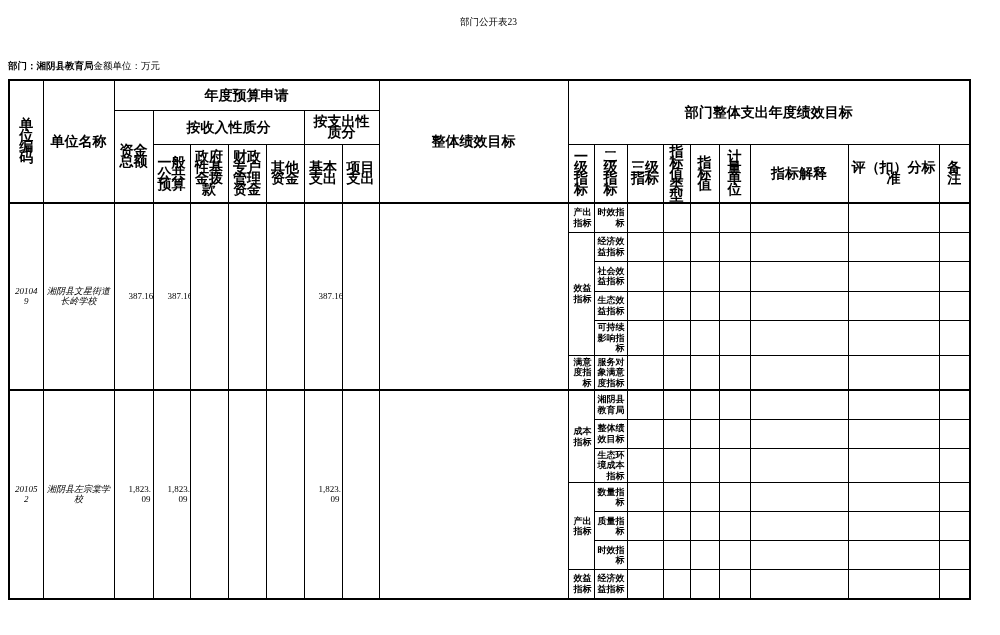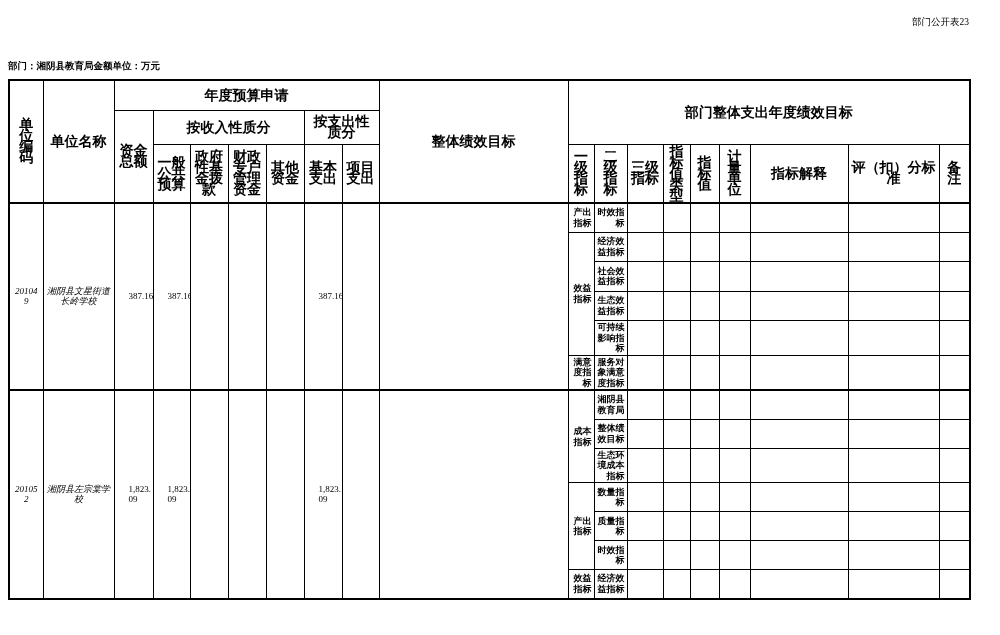--- a/index.html
+++ b/index.html
@@ -5,52 +5,52 @@
   * { box-sizing: border-box; }
   html,body { margin:0; padding:0; background:#fff; }
   body {
     width:1000px; height:635px; overflow:hidden;
     font-family:"Liberation Serif","DejaVu Serif",serif;
     color:#000;
   }
   .page { position:relative; width:1000px; height:635px; }
   .content { position:absolute; left:8px; top:0; width:961px; }
   .doc-label {
-    margin-top:16px; text-align:right; font-size:9.5px; line-height:12px;
+    margin-top:16px; text-align:center; font-size:9.5px; line-height:12px;
   }
   .title {
     margin:12px 0 0 0; text-align:center; font-size:17px; font-weight:bold;
     letter-spacing:1.5px; line-height:20px;
   }
   .meta-row {
     margin-top:32px; display:flex; justify-content:flex-start;
     align-items:flex-end; font-size:9.5px; line-height:13px;
   }
   .meta-left { font-weight:bold; }
-  .meta-right { font-weight:bold; }
+  .meta-right { font-weight:normal; }
   table.grid {
     margin-top:6px; border-collapse:collapse; table-layout:fixed;
     width:961px; border:2px solid #000;
   }
   tbody.blk { border-top:2px solid #000; }
   .grid th, .grid td {
     border:1px solid #000; overflow:hidden; vertical-align:middle;
   }
   .grid th {
     font-size:14px; font-weight:bold; text-align:center;
     line-height:11px; padding:1px 3px;
   }
   .grid td {
     font-size:9px; line-height:10.5px; padding:1px 2px;
   }
   tr.hr1 { height:30px; } tr.hr2 { height:34px; } tr.hr3 { height:41px;margin-left:15px; }
   tbody.blk-a tr { height:29.5px; }
   tbody.blk-b tr { height:29px; }
   td.t-left { text-align:center; white-space:pre-line;font-style:italic; }
-  td.t-num  { white-space:pre-line;padding-left:14px; }
+  td.t-num  { text-align:right; white-space:pre-line;padding-left:14px; }
   td.t-ind  { text-align:right;font-weight:bold; }
 </style>
 </head>
 <body>
 
 <div class="page">
   <div class="content">
     <div class="doc-label">部门公开表23</div>
     <div class="meta-row">
       <span class="meta-left">部门：湘阴县教育局</span>

